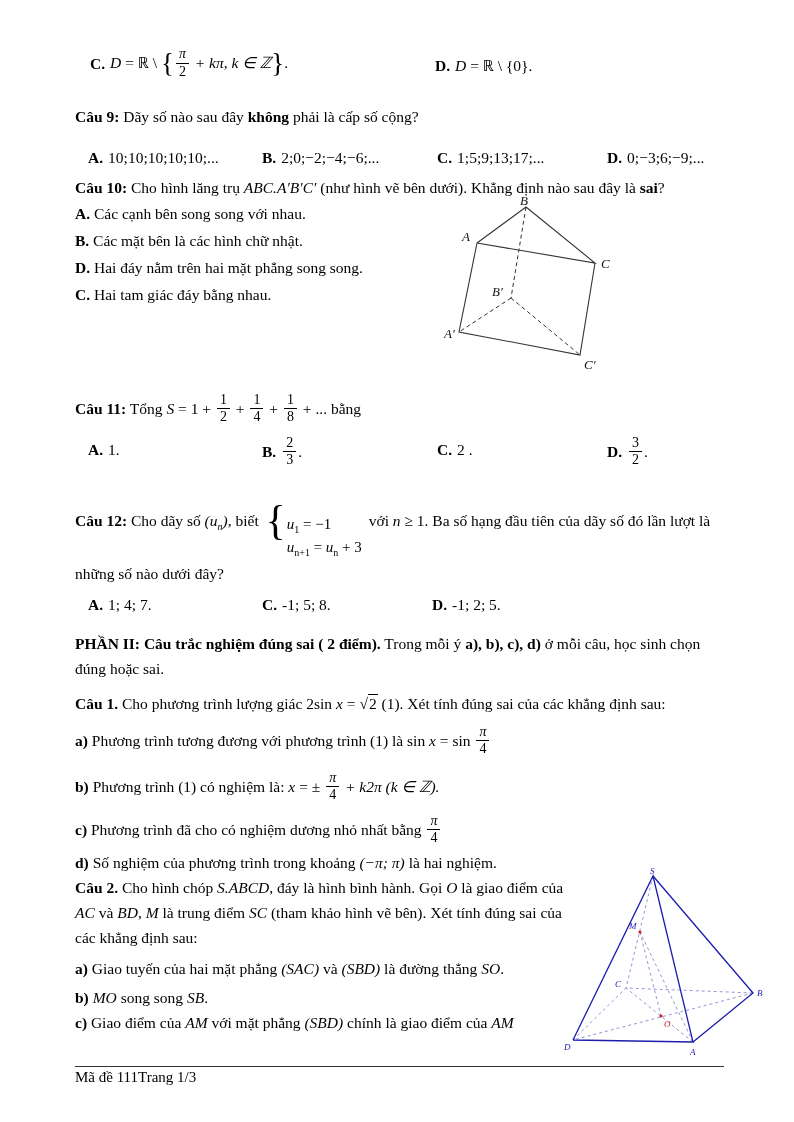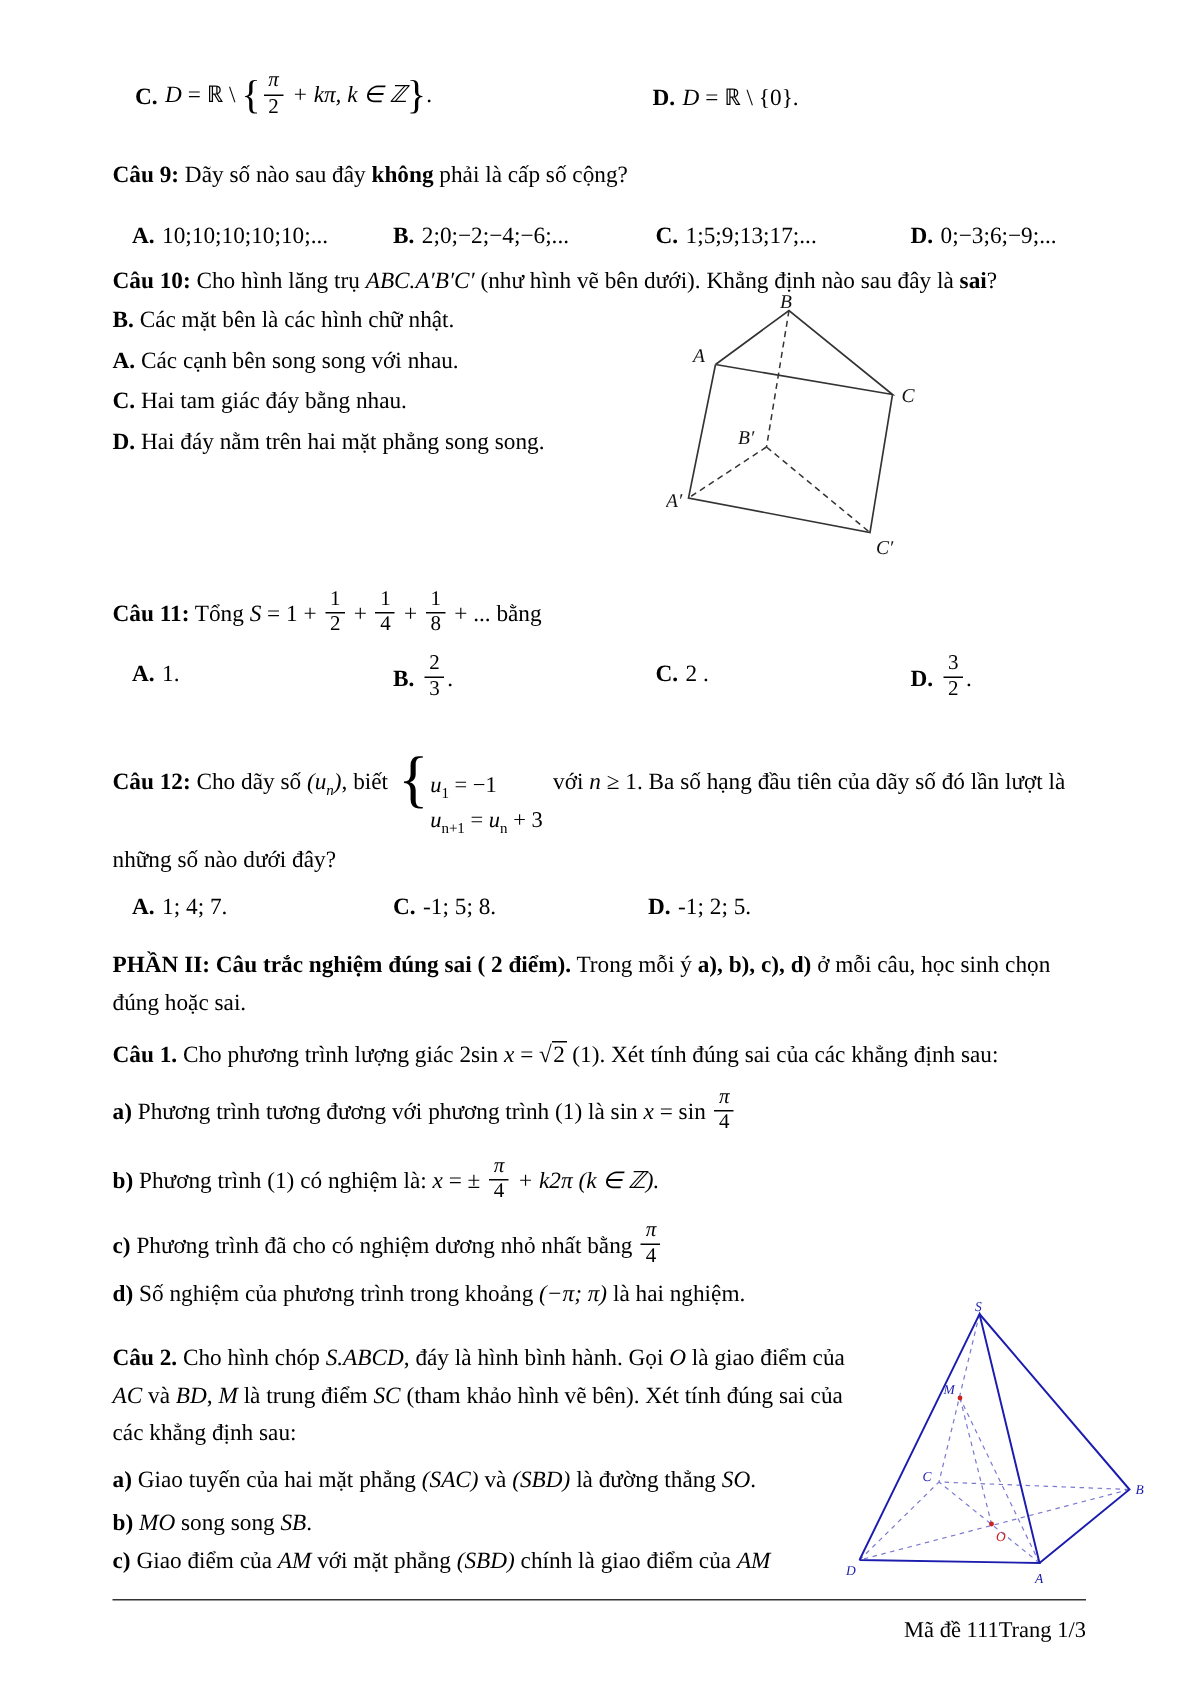--- a/index.html
+++ b/index.html
@@ -21,21 +21,21 @@
   .brace{font-size:27px;font-weight:300;vertical-align:middle;line-height:1;
          display:inline-block;transform:translateY(-2px);}
   .sys{display:inline-flex;align-items:center;vertical-align:middle;margin:0 3px;
        transform:translateY(-2px);}
   .sysbrace{font-size:42px;font-weight:300;line-height:.85;}
   .syslines{display:inline-flex;flex-direction:column;line-height:1.35;font-size:15px;padding-left:1px;margin-top:32px;}
   sub{font-size:10px;}
   .radv{border-top:1px solid #000;padding:0 1px;}
   .fig{position:absolute;}
   .footer{position:absolute;left:75px;right:70px;top:1066px;border-top:1px solid #333;
-          padding-top:12px;display:flex;justify-content:flex-end;font-size:15px;}
+          padding-top:2px;display:flex;justify-content:flex-start;font-size:15px;}
   svg text{font-family:"Liberation Serif",serif;}
 </style>
 </head>
 <body>
 
 <div class="content">
 
   <div class="row q8row">
     <span class="q8c">
       <span class="optlab">C.</span><span class="m">D</span><span> = ℝ \ </span><span class="brace">{</span><span class="frac">
@@ -55,24 +55,24 @@
     <span class="oc1"><span class="optlab">A.</span><span>10;10;10;10;10;...</span></span>
     <span class="oc2"><span class="optlab">B.</span><span>2;0;−2;−4;−6;...</span></span>
     <span class="oc3"><span class="optlab">C.</span><span>1;5;9;13;17;...</span></span>
     <span class="oc4"><span class="optlab">D.</span><span>0;−3;6;−9;...</span></span>
   </div>
 
   <div class="row" style="margin-top:5px">
     <b>Câu 10:</b><span> Cho hình lăng trụ </span><span class="m">ABC.A′B′C′</span><span> (như hình vẽ bên dưới). Khẳng định nào sau đây là </span><b>sai</b><span>?</span>
   </div>
   <div style="line-height:27px">
+    <div><b>A.</b><span> Các cạnh bên song song với nhau.</span></div>
     <div><b>B.</b><span> Các mặt bên là các hình chữ nhật.</span></div>
-    <div><b>A.</b><span> Các cạnh bên song song với nhau.</span></div>
+    <div><b>D.</b><span> Hai đáy nằm trên hai mặt phẳng song song.</span></div>
     <div><b>C.</b><span> Hai tam giác đáy bằng nhau.</span></div>
-    <div><b>D.</b><span> Hai đáy nằm trên hai mặt phẳng song song.</span></div>
   </div>
 
   <div class="row" style="margin-top:86px">
     <b>Câu 11:</b><span> Tổng </span><span class="m">S</span><span> = 1 + </span><span class="frac">
         <span class="fn">1</span>
         <span class="fd">2</span>
       </span><span> + </span><span class="frac">
         <span class="fn">1</span>
         <span class="fd">4</span>
       </span><span> + </span><span class="frac">
@@ -131,21 +131,21 @@
   <div class="row" style="margin-top:10px">
     <b>c)</b><span> Phương trình đã cho có nghiệm dương nhỏ nhất bằng </span><span class="frac">
         <span class="fn m">π</span>
         <span class="fd">4</span>
       </span>
   </div>
   <div class="row" style="margin-top:2px">
     <b>d)</b><span> Số nghiệm của phương trình trong khoảng </span><span class="m">(−π; π)</span><span> là hai nghiệm.</span>
   </div>
 
-  <div class="row" style="margin-top:18px;width:498px">
+  <div class="row" style="width:498px">
     <b>Câu 2.</b><span> Cho hình chóp </span><span class="m">S.ABCD</span><span>, đáy là hình bình hành. Gọi </span><span class="m">O</span><span> là giao điểm của </span><span class="m">AC</span><span> và </span><span class="m">BD</span><span>, </span><span class="m">M</span><span> là trung điểm </span><span class="m">SC</span><span> (tham khảo hình vẽ bên). Xét tính đúng sai của các khẳng định sau:</span>
   </div>
   <div class="row" style="margin-top:6px;width:520px">
     <b>a)</b><span> Giao tuyến của hai mặt phẳng </span><span class="m">(SAC)</span><span> và </span><span class="m">(SBD)</span><span> là đường thẳng </span><span class="m">SO</span><span>.</span>
   </div>
   <div class="row" style="margin-top:4px;width:520px">
     <b>b)</b><span class="m"> MO</span><span> song song </span><span class="m">SB</span><span>.</span>
   </div>
   <div class="row" style="width:520px">
     <b>c)</b><span> Giao điểm của </span><span class="m">AM</span><span> với mặt phẳng </span><span class="m">(SBD)</span><span> chính là giao điểm của </span><span class="m">AM</span>

